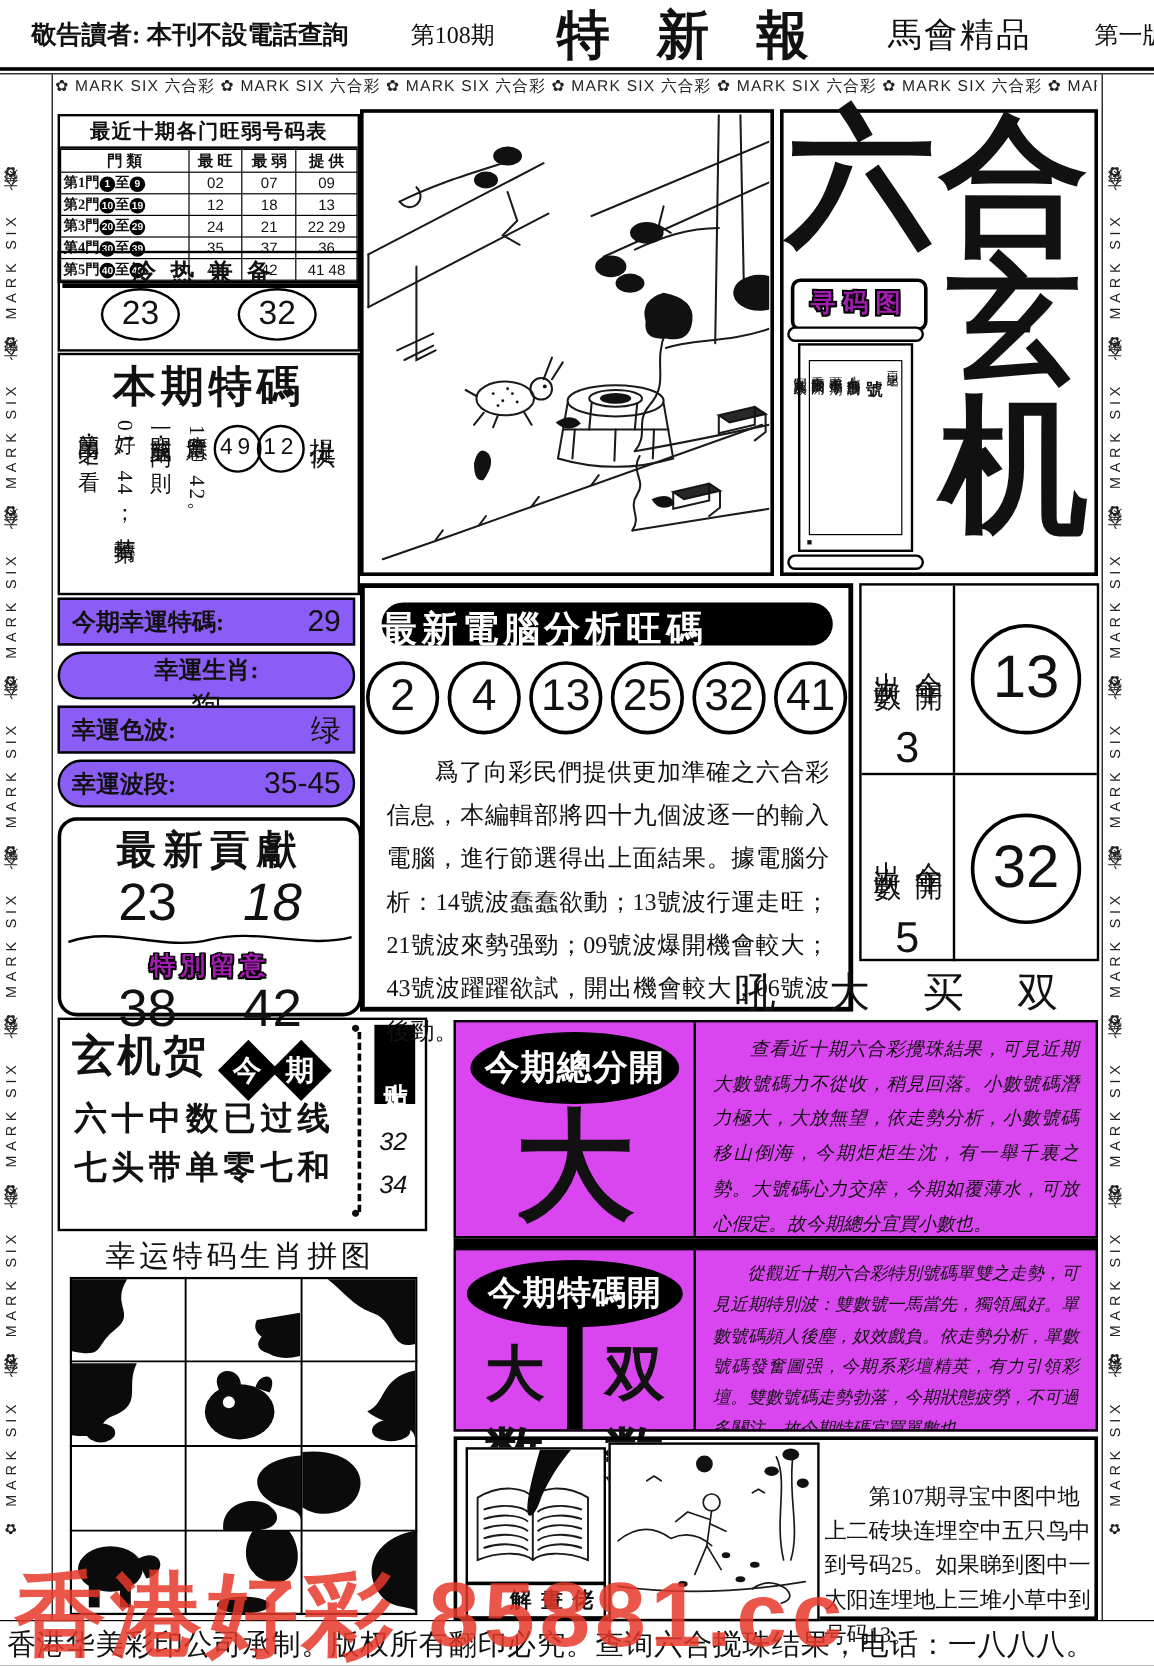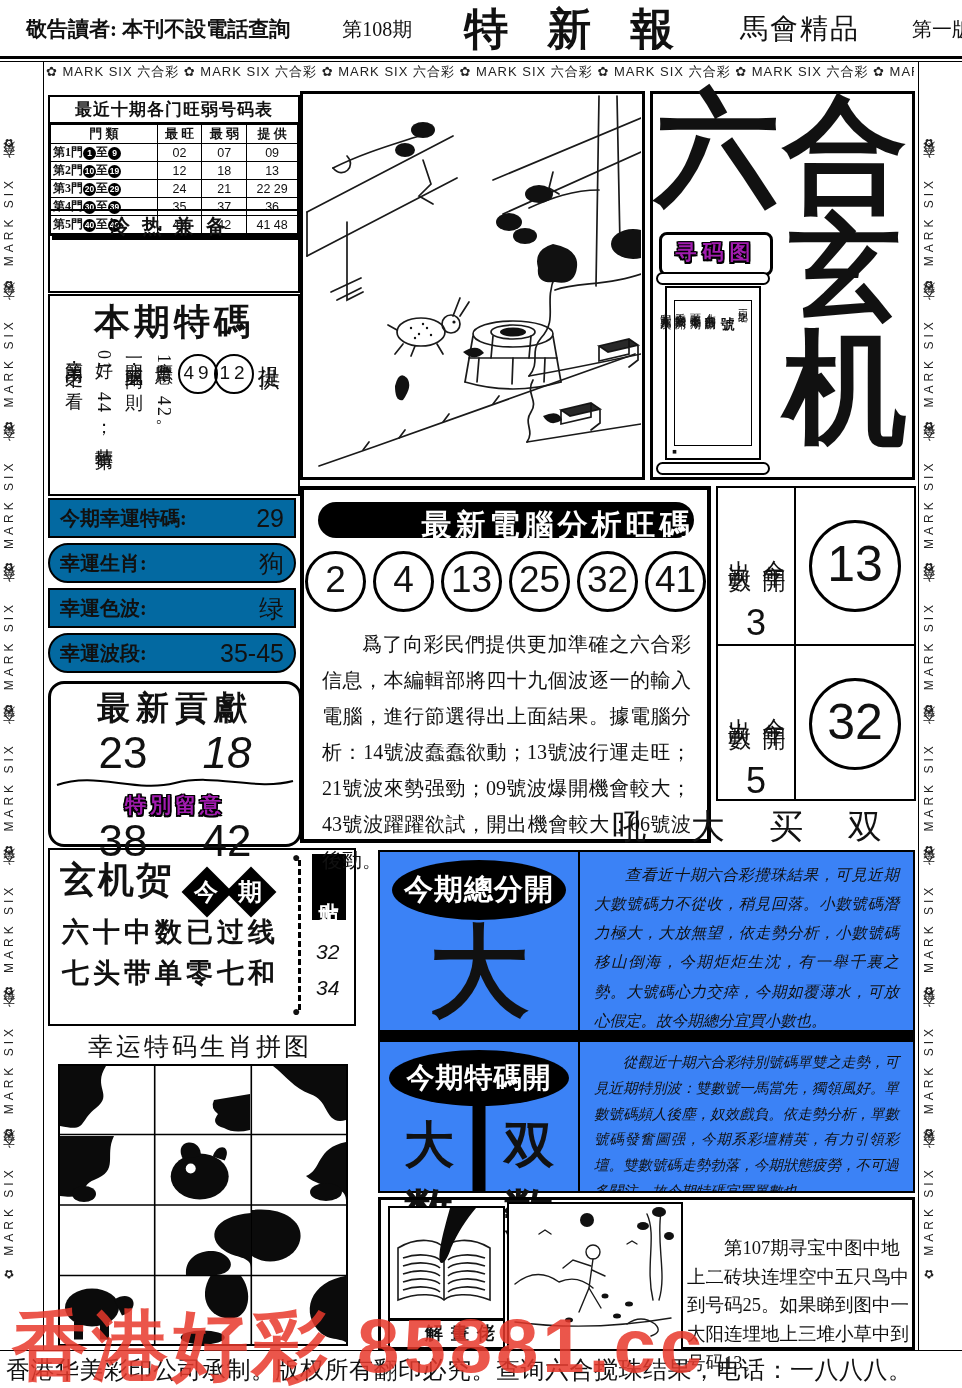--- a/index.html
+++ b/index.html
@@ -40,21 +40,21 @@
   
   #tema{left:48px;top:294px;width:248px;height:198px;border:2px solid #000;}
   #tema .t{font-size:36px;font-weight:bold;text-align:center;letter-spacing:4px;margin-top:2px;}
   #tema-cols{position:absolute;left:8px;top:52px;width:232px;height:144px;writing-mode:vertical-rl;font-size:18px;letter-spacing:2px;}
   #tema-cols>div{margin:0 6px;}
   #tema-provide{font-size:22px;letter-spacing:4px;}
   .tcirc{writing-mode:horizontal-tb;width:36px;height:36px;border:2.5px solid #000;border-radius:50%;
          text-align:center;line-height:33px;font-size:19px;font-family:"Liberation Sans",sans-serif;margin:6px 0 0 -4px;}
   
   .lrow{left:48px;width:248px;height:40px;border:2px solid #000;display:flex;align-items:center;
-        justify-content:space-between;padding:0 10px;box-sizing:border-box;background:#0369a1;}
+        justify-content:space-between;padding:0 10px;box-sizing:border-box;background:#8b5cf6;}
   .lrow.round{border-radius:20px;}
   .lrow .lab{font-size:20px;font-weight:bold;}
   .lrow .val{font-size:25px;}
   
   #contrib{left:48px;top:681px;width:248px;height:160px;border:3px solid #000;border-radius:16px;text-align:center;}
   #contrib .t{font-size:33px;font-weight:bold;letter-spacing:6px;margin-top:2px;}
   #contrib .row{display:flex;justify-content:space-around;padding:0 20px;}
   #contrib .n{font-size:44px;line-height:1.0;}
   #contrib .it{font-style:italic;}
   .outline{color:#a21caf;text-shadow:-1.5px -1.5px 0 #000,1.5px -1.5px 0 #000,-1.5px 1.5px 0 #000,1.5px 1.5px 0 #000,
@@ -73,39 +73,39 @@
           writing-mode:vertical-rl;font-size:20px;font-weight:bold;text-align:center;line-height:34px;}
   .xj-num{position:absolute;left:266px;font-size:21px;font-style:italic;font-family:"Liberation Sans",sans-serif;}
   
   #puz-title{left:48px;top:1030px;width:304px;text-align:center;font-size:25px;letter-spacing:3px;}
   #puz-grid{left:58px;top:1064px;}
   
   #illo{left:300px;top:91px;width:345px;height:389px;border:3.5px solid #000;box-sizing:border-box;background:#fff;}
   
   #computer{left:300px;top:486px;width:411px;height:357px;border:4px solid #000;box-sizing:border-box;}
   #comp-bar{margin:12px auto 0;width:376px;height:36px;background:#000;color:#fff;border-radius:22px;
-            font-size:30px;font-weight:bold;letter-spacing:4px;text-align:right;line-height:46px;}
+            font-size:30px;font-weight:bold;letter-spacing:4px;text-align:left;line-height:46px;}
   #comp-circles{display:flex;justify-content:center;gap:7px;margin-top:13px;}
   .ccirc{width:55px;height:55px;border:3px solid #000;border-radius:50%;text-align:center;line-height:51px;
          font-size:37px;font-family:"Liberation Sans",sans-serif;}
   #comp-para{margin:14px 16px 0 18px;font-size:20px;line-height:1.8;text-indent:2em;text-align:justify;}
   
   #counts{left:716px;top:486px;width:200px;height:315px;border:2px solid #000;box-sizing:border-box;}
   .ccell{height:155px;display:flex;}
   .ccell.first{border-bottom:2px solid #000;height:156px;}
   .clabels{width:76px;padding-top:8px;text-align:center;}
   .cvert{writing-mode:vertical-rl;height:106px;margin:0 auto;font-size:23px;letter-spacing:5px;line-height:1.5;}
   .ccount{font-size:36px;font-family:"Liberation Sans",sans-serif;margin-top:0px;}
   .cdiv{border-left:2px solid #000;}
   .ccirc-wrap{flex:1;display:flex;align-items:center;justify-content:center;}
   .bigcirc{width:86px;height:86px;border:3px solid #000;border-radius:50%;text-align:center;line-height:82px;
            font-size:50px;font-family:"Liberation Sans",sans-serif;}
   
   #roar{left:596px;top:804px;width:320px;font-size:34px;letter-spacing:18px;text-align:center;white-space:nowrap;}
-  .region{left:378px;width:537px;border:2px solid #000;box-sizing:border-box;display:flex;background:#3b82f6;}
+  .region{left:378px;width:537px;border:2px solid #000;box-sizing:border-box;display:flex;background:#d946ef;}
   #regionA{top:850px;height:182px;}
   #regionB{top:1040px;height:153px;}
   .lcell{width:198px;border-right:2px solid #000;position:relative;text-align:center;}
   .badge{background:#000;color:#fff;border-radius:50%;font-weight:bold;margin:8px auto 0;
          display:flex;align-items:center;justify-content:center;}
   #badgeA{width:174px;height:60px;font-size:29px;letter-spacing:1px;}
   #badgeB{width:180px;height:56px;font-size:28px;letter-spacing:1px;}
   #bigDa{font-size:100px;line-height:1.05;font-weight:bold;}
   #stem{position:absolute;left:50%;transform:translateX(-50%);top:56px;bottom:0;width:13px;background:#000;}
   #bignums{position:relative;display:flex;justify-content:space-between;padding:6px 6px 0;}
@@ -203,20 +203,24 @@
         <td>47</td>
         <td>42</td>
         <td>41 48</td>
       </tr>
     </tbody>
       </table>
   </div>
 
   <div class="abs" id="coldhot">
     <div class="t">冷热兼备</div>
+    <div>
+      <span class="oval">23</span>
+      <span class="oval">32</span>
+    </div>
   </div>
 
   <div class="abs" id="tema">
     <div class="t">本期特碼</div>
     <div id="tema-cols">
       <div id="tema-provide">
         <span>提供：</span>
         <div class="tcirc">12</div>
         <div class="tcirc">49</div>
       </div>
@@ -224,21 +228,21 @@
       <div>一門或第五門，則</div>
       <div>好01、44；若轉第</div>
       <div>第三門之中，看</div>
     </div>
   </div>
 
   <div class="abs lrow" style="top:498px;">
     <span class="lab">今期幸運特碼:</span>
     <span class="val num">29</span>
   </div>
-  <div class="abs lrow round" style="top:543px;">
+  <div class="abs lrow round" style="top:543px;flex-direction:column;">
     <span class="lab">幸運生肖:</span>
     <span class="val">狗</span>
   </div>
   <div class="abs lrow" style="top:588px;">
     <span class="lab">幸運色波:</span>
     <span class="val">绿</span>
   </div>
   <div class="abs lrow round" style="top:633px;">
     <span class="lab">幸運波段:</span>
     <span class="val num">35-45</span>

